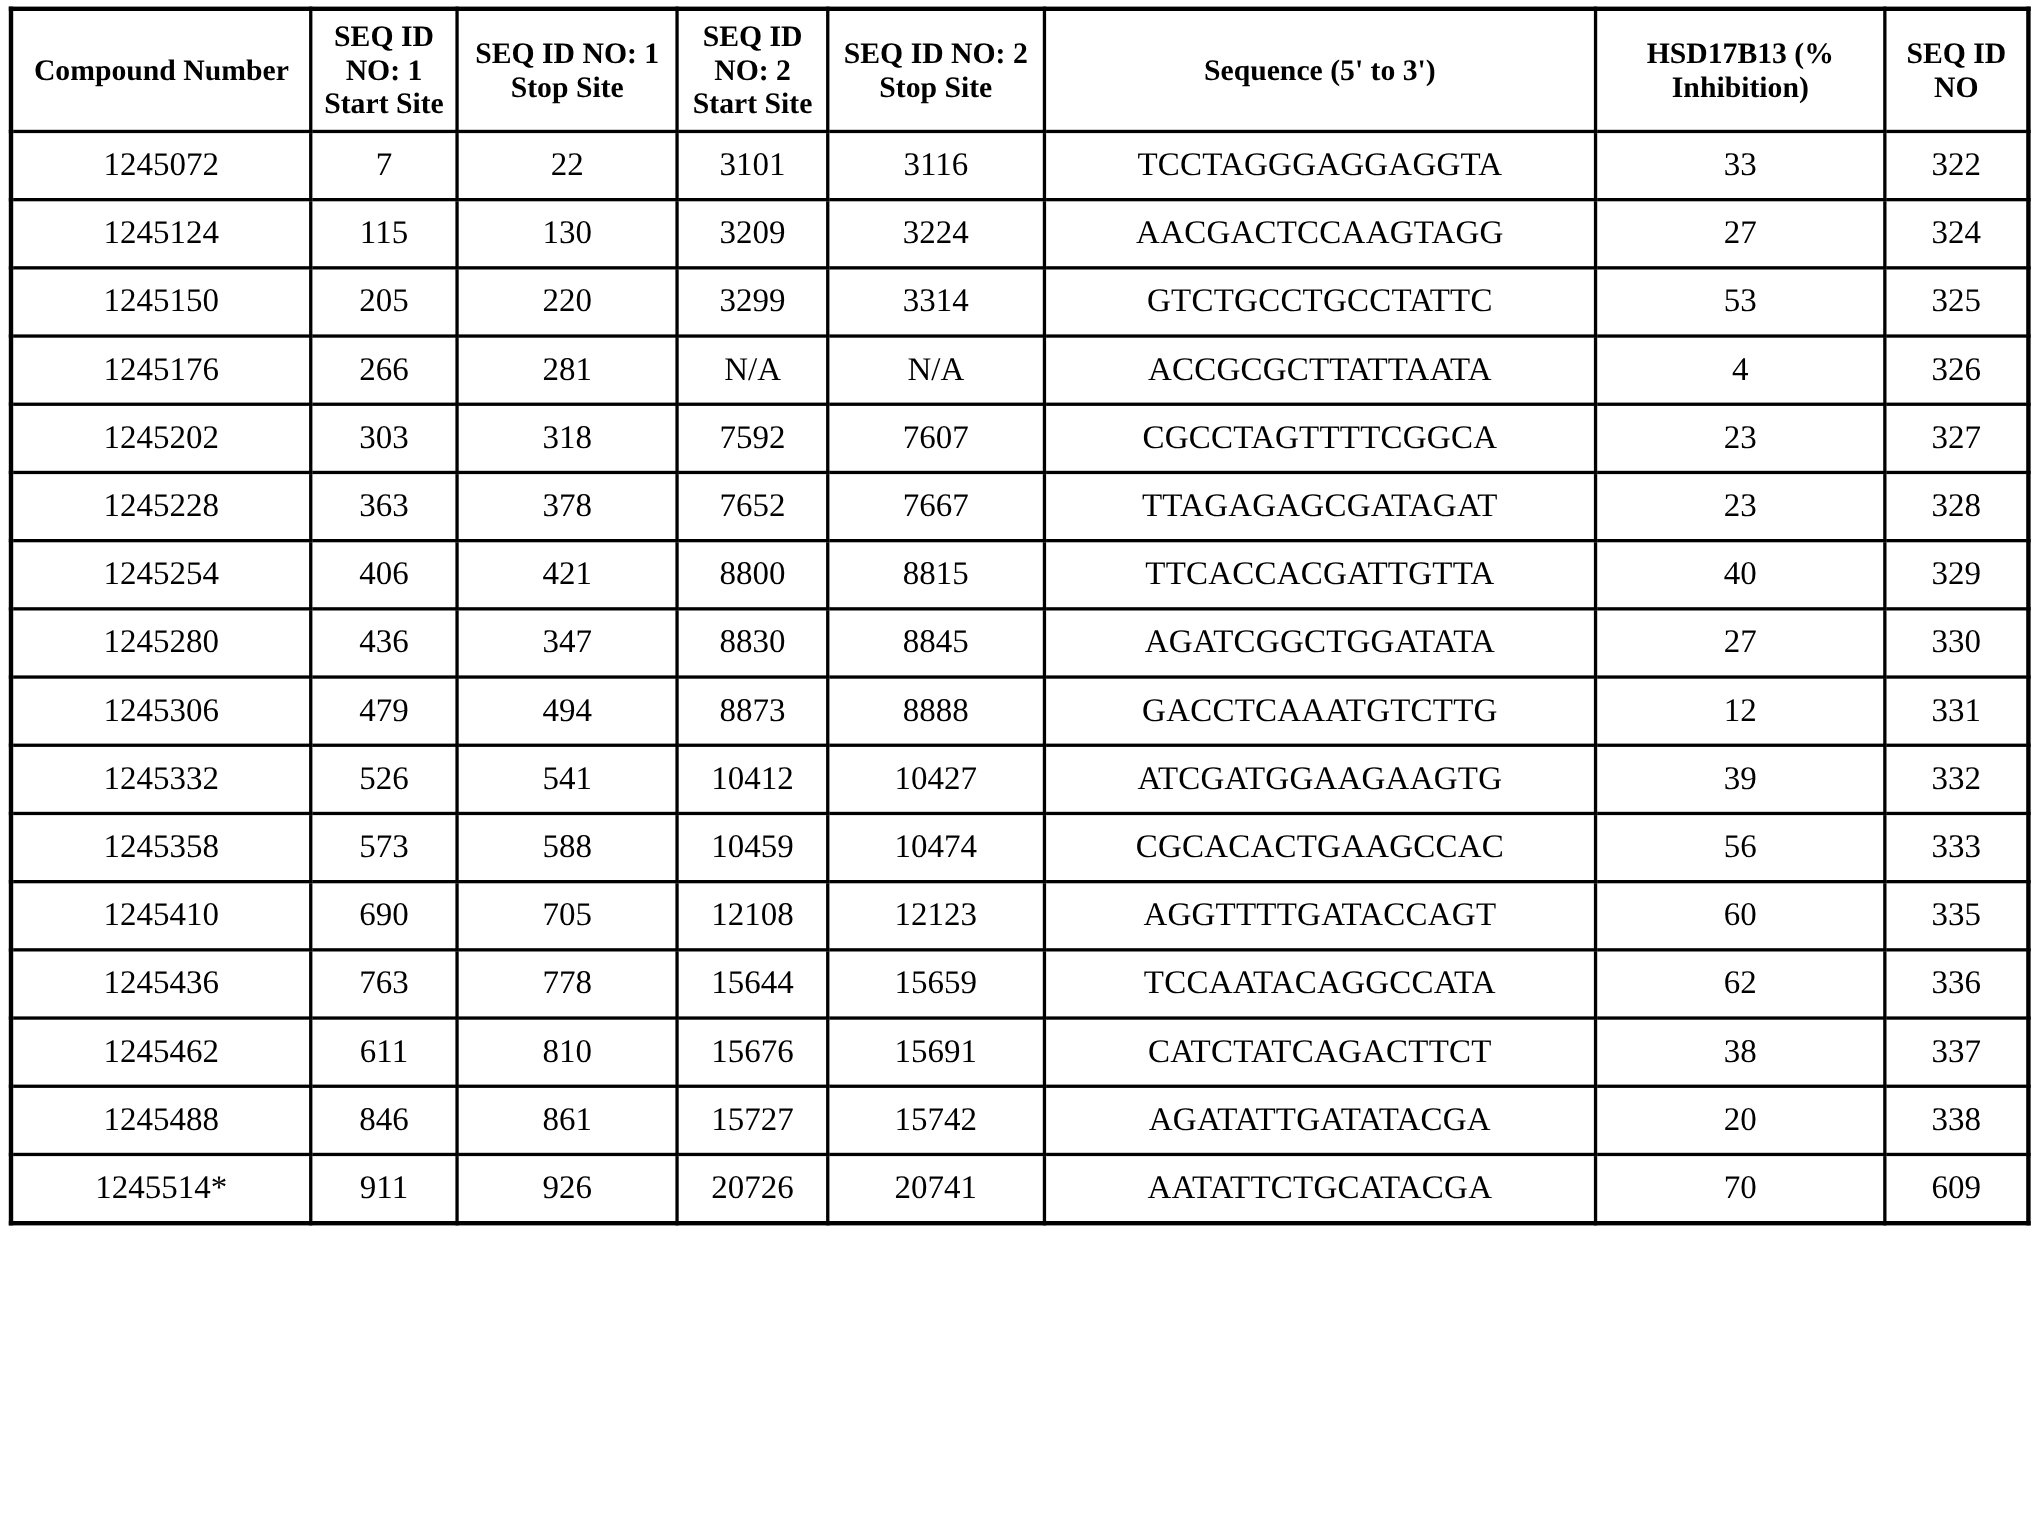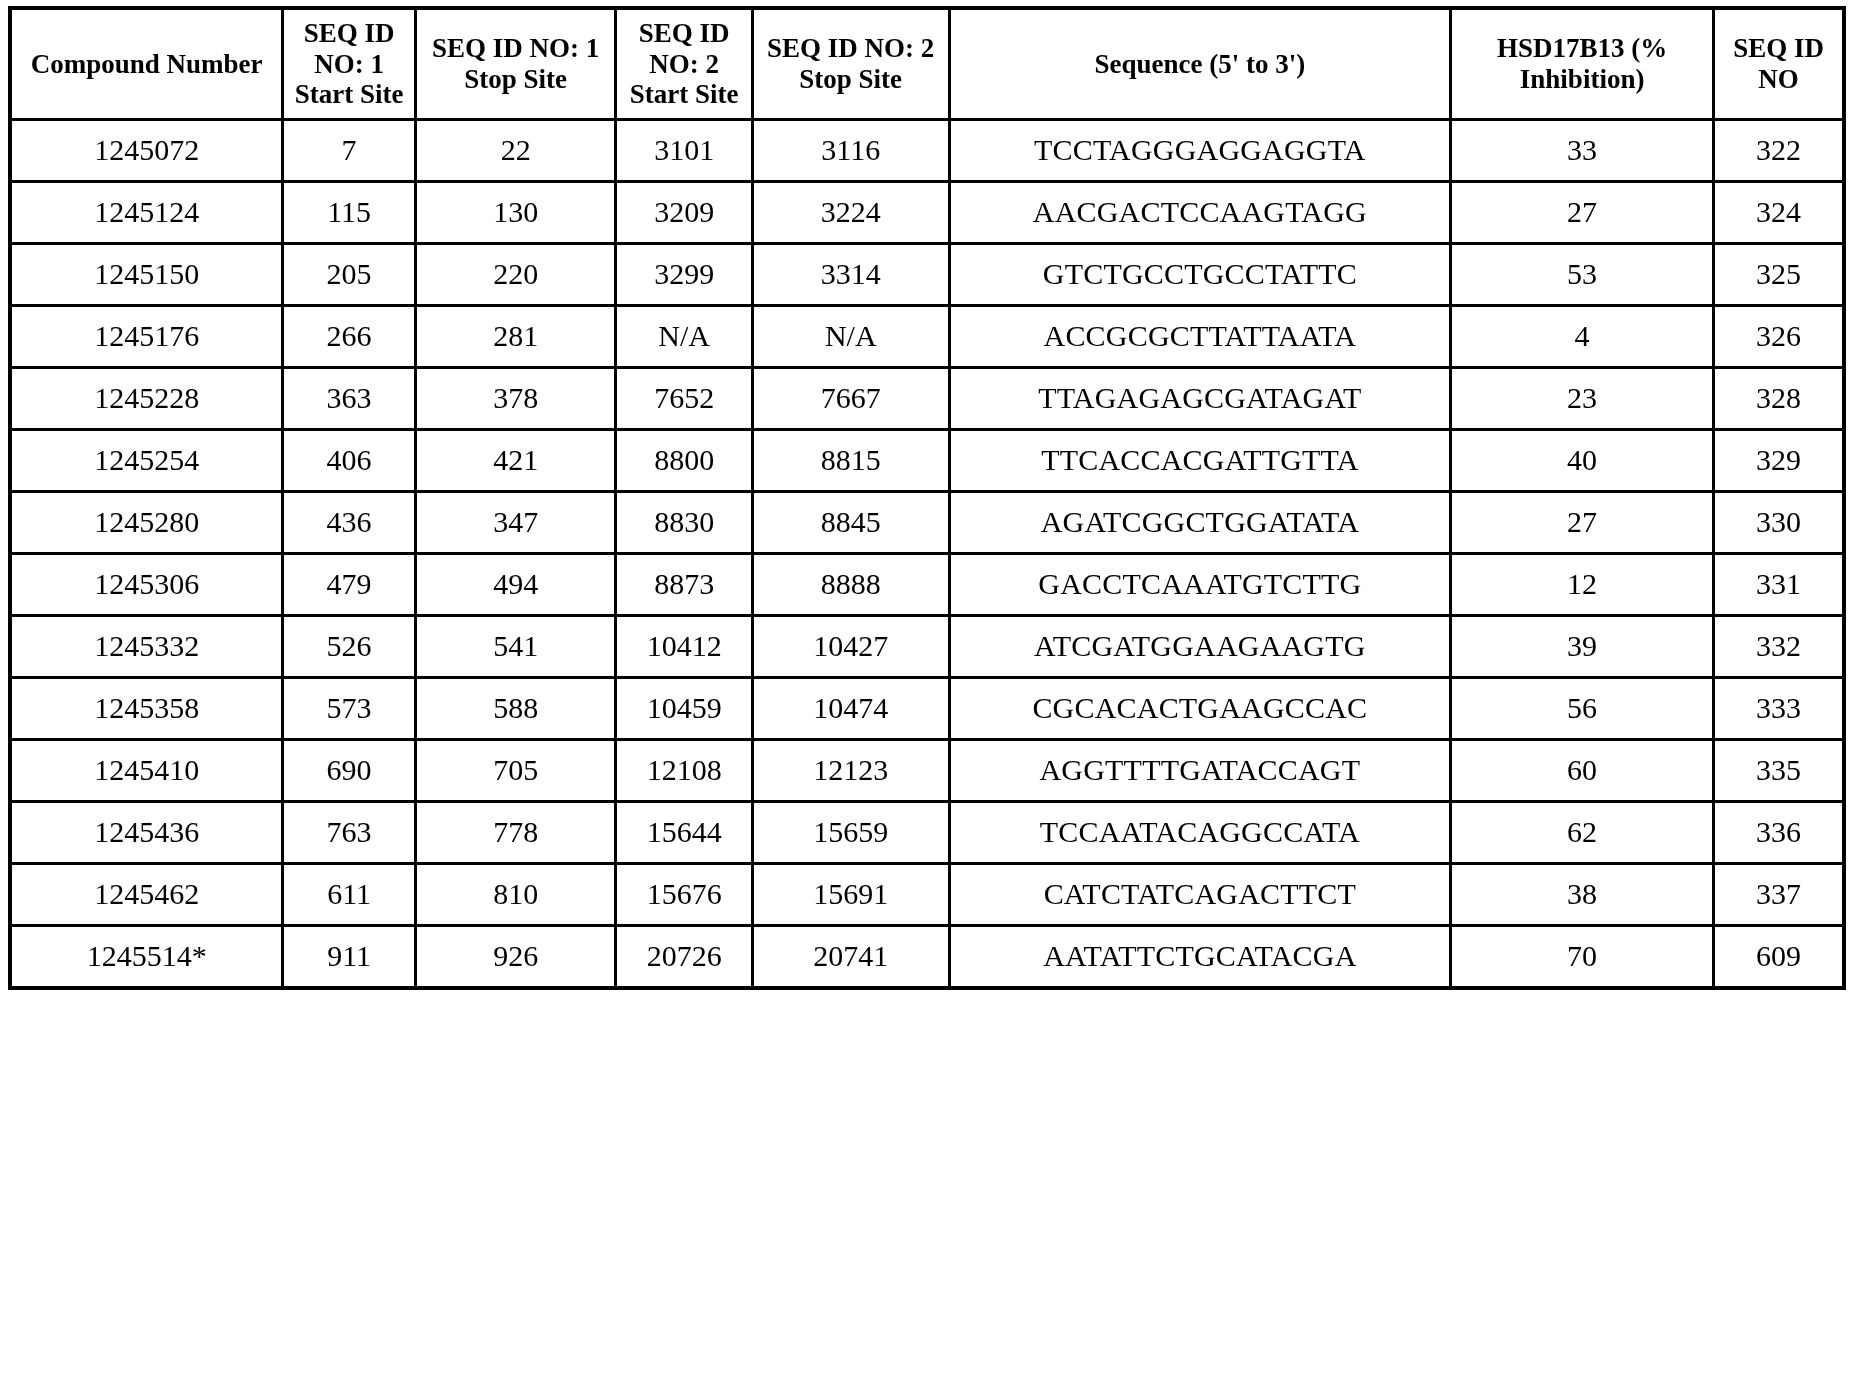--- a/index.html
+++ b/index.html
@@ -122,20 +122,30 @@
           <td>1245176</td>
           <td>266</td>
           <td>281</td>
           <td>N/A</td>
           <td>N/A</td>
           <td class="seq-cell">ACCGCGCTTATTAATA</td>
           <td>4</td>
           <td>326</td>
         </tr>
         <tr>
+          <td>1245202</td>
+          <td>303</td>
+          <td>318</td>
+          <td>7592</td>
+          <td>7607</td>
+          <td class="seq-cell">CGCCTAGTTTTCGGCA</td>
+          <td>23</td>
+          <td>327</td>
+        </tr>
+        <tr>
           <td>1245228</td>
           <td>363</td>
           <td>378</td>
           <td>7652</td>
           <td>7667</td>
           <td class="seq-cell">TTAGAGAGCGATAGAT</td>
           <td>23</td>
           <td>328</td>
         </tr>
         <tr>
@@ -212,20 +222,30 @@
           <td>1245462</td>
           <td>611</td>
           <td>810</td>
           <td>15676</td>
           <td>15691</td>
           <td class="seq-cell">CATCTATCAGACTTCT</td>
           <td>38</td>
           <td>337</td>
         </tr>
         <tr>
+          <td>1245488</td>
+          <td>846</td>
+          <td>861</td>
+          <td>15727</td>
+          <td>15742</td>
+          <td class="seq-cell">AGATATTGATATACGA</td>
+          <td>20</td>
+          <td>338</td>
+        </tr>
+        <tr>
           <td>1245514*</td>
           <td>911</td>
           <td>926</td>
           <td>20726</td>
           <td>20741</td>
           <td class="seq-cell">AATATTCTGCATACGA</td>
           <td>70</td>
           <td>609</td>
         </tr>
       </tbody>

